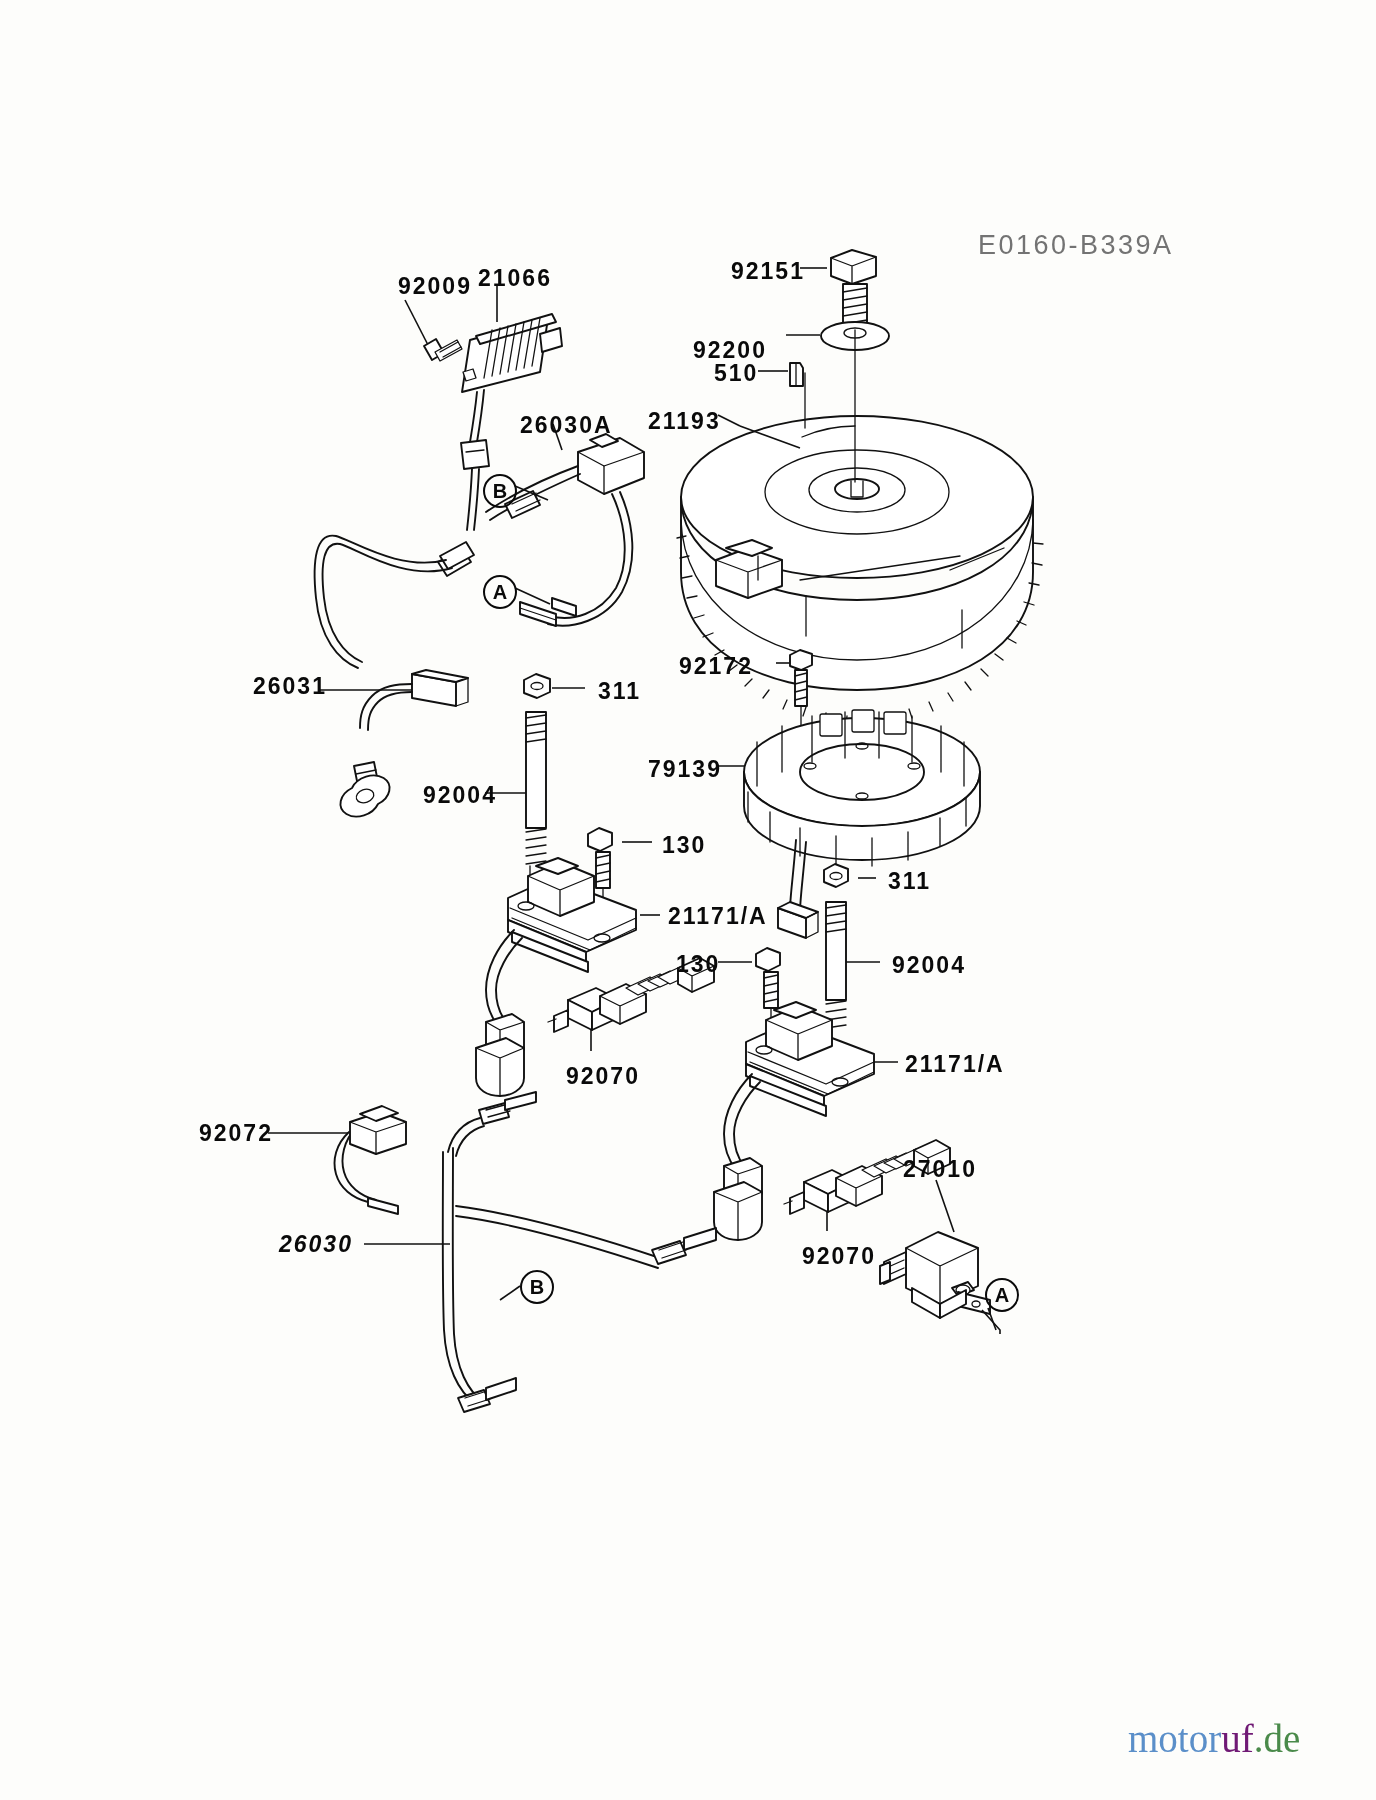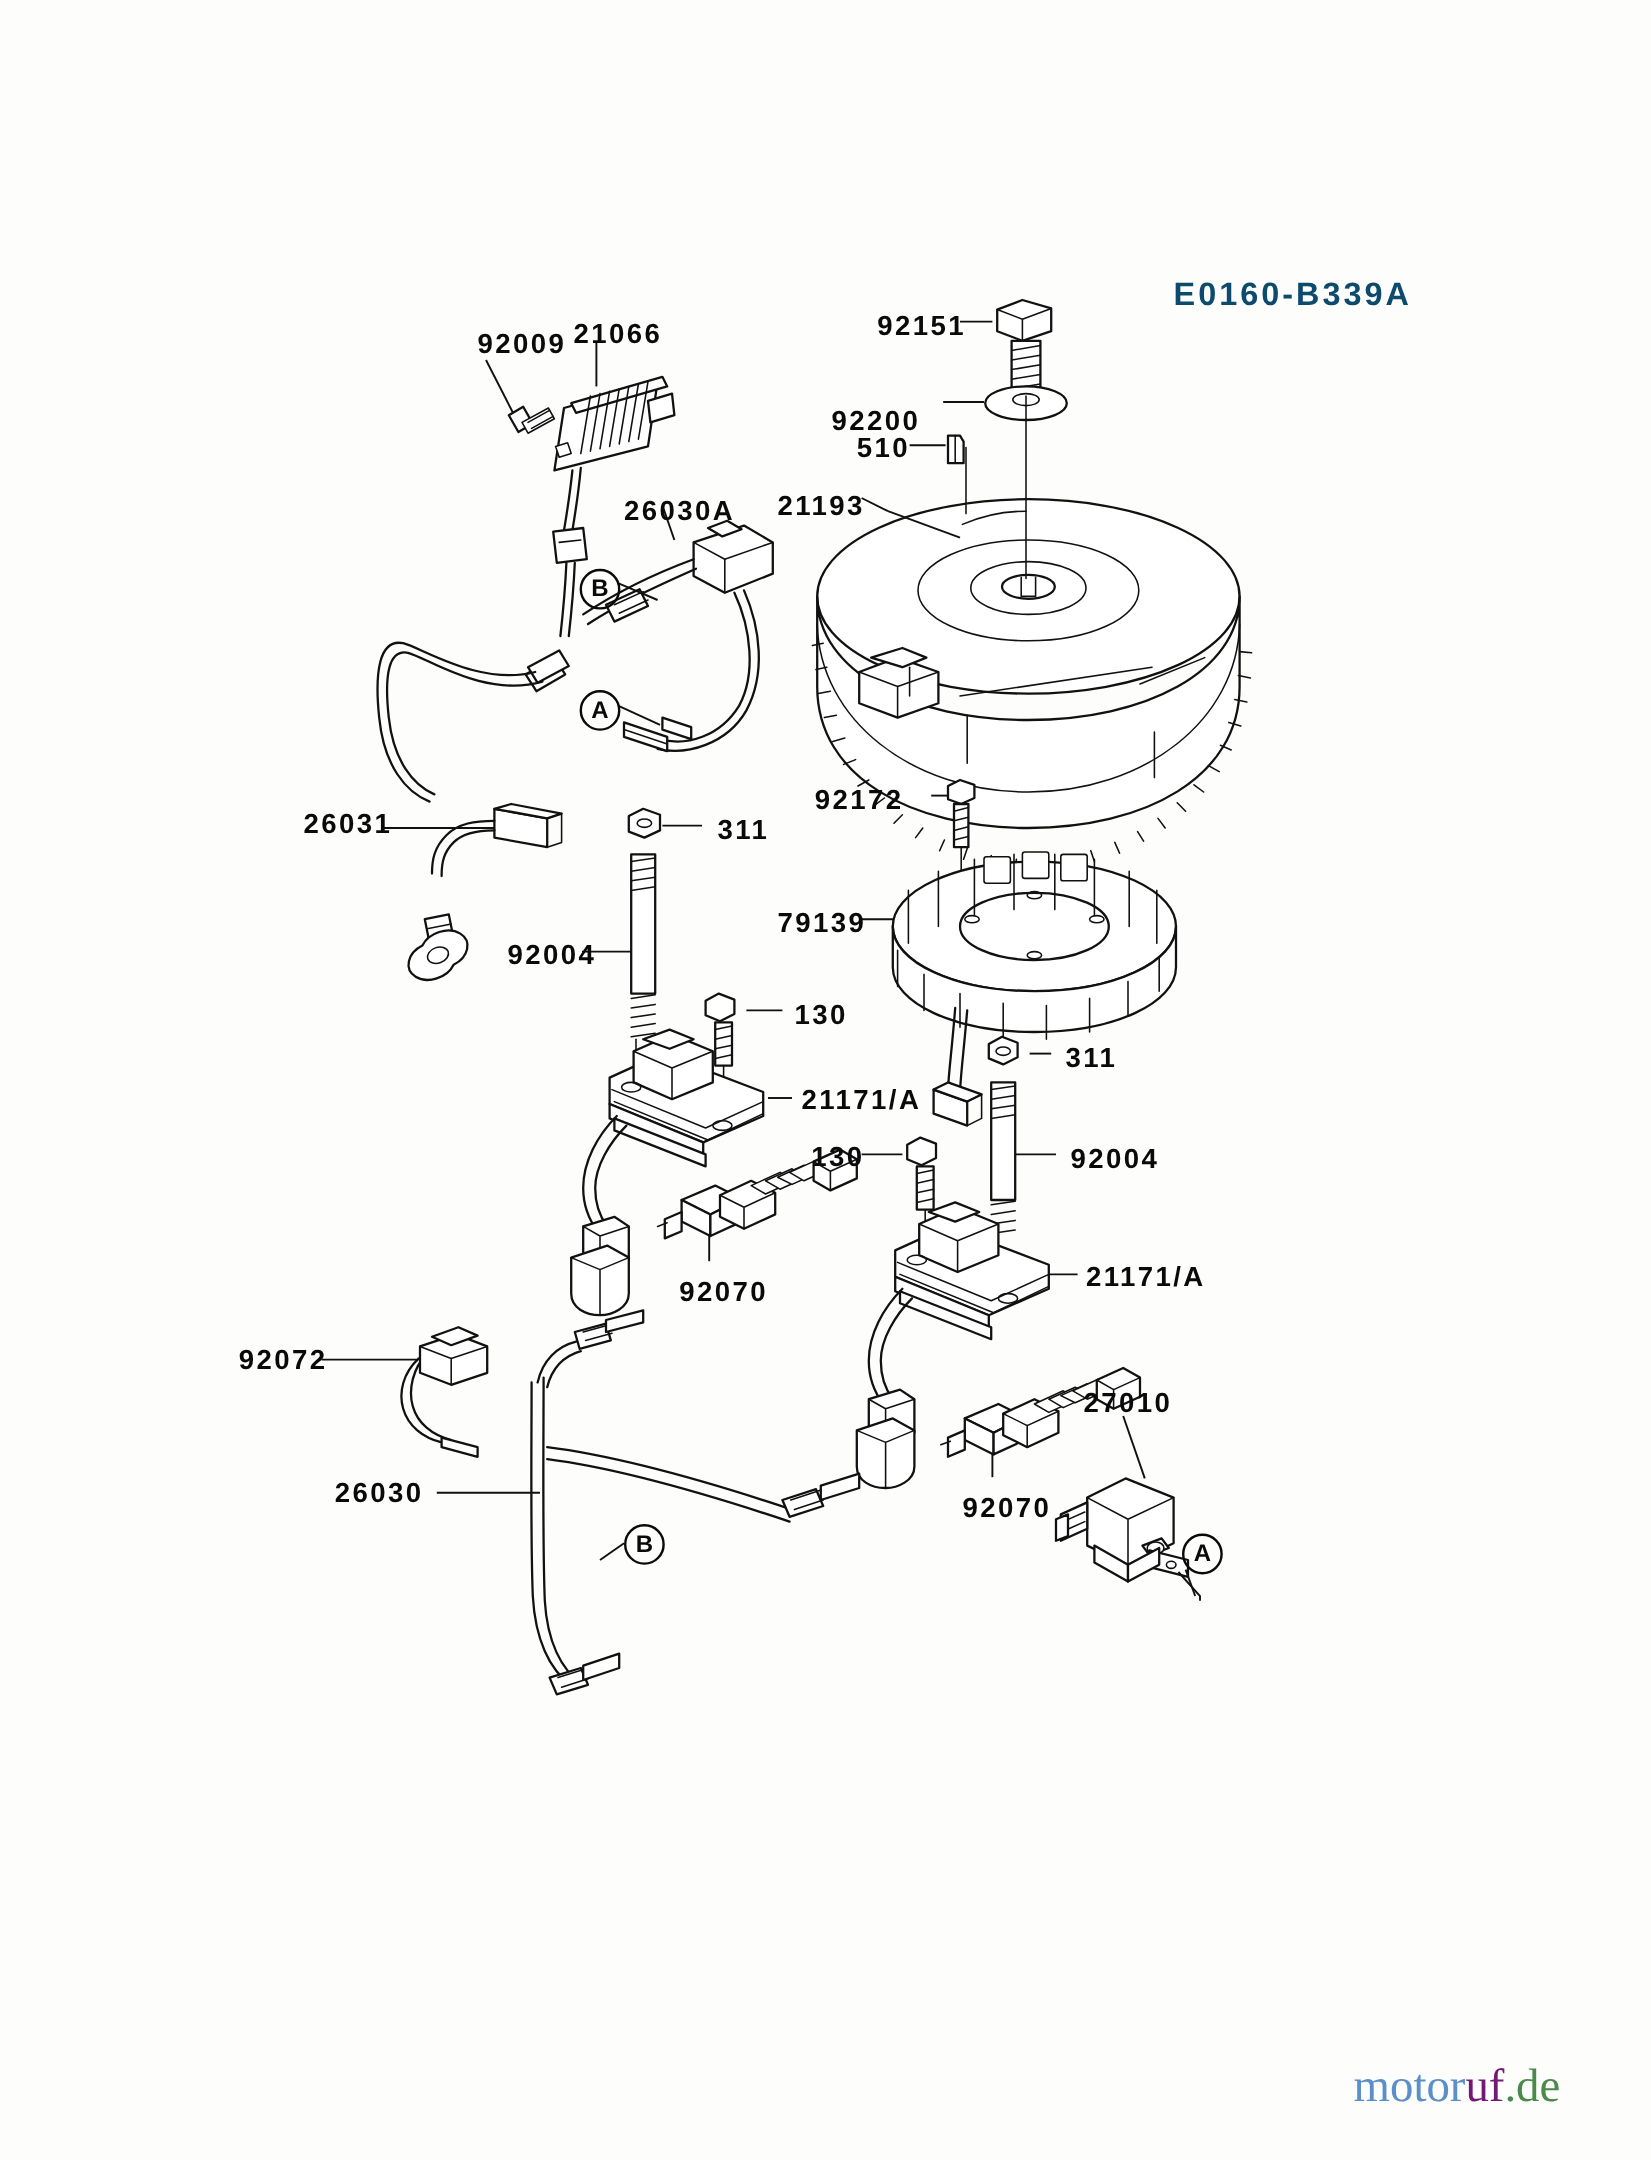--- a/index.html
+++ b/index.html
@@ -28,23 +28,23 @@
     font-size: 23px;
     font-weight: bold;
     letter-spacing: 2.0px;
     color: #0a0a0a;
     white-space: nowrap;
   }
   .title {
     position: absolute;
     font-family: "Liberation Sans", sans-serif;
     font-size: 27px;
-    font-weight: bold;
+    font-weight: normal;
     letter-spacing: 2.5px;
-    color: #0c4a6e;
+    color: #737373;
     white-space: nowrap;
   }
   .callout {
     position: absolute;
     width: 34px;
     height: 34px;
     border: 2px solid #0a0a0a;
     border-radius: 50%;
     box-sizing: border-box;
     font-family: "Liberation Sans", sans-serif;
@@ -538,21 +538,21 @@
   <div class="label" style="left:423px; top:782px;">92004</div>
   <div class="label" style="left:648px; top:756px;">79139</div>
   <div class="label" style="left:662px; top:832px;">130</div>
   <div class="label" style="left:888px; top:868px;">311</div>
   <div class="label" style="left:668px; top:903px;">21171/A</div>
   <div class="label" style="left:892px; top:952px;">92004</div>
   <div class="label" style="left:676px; top:951px;">130</div>
   <div class="label" style="left:566px; top:1063px;">92070</div>
   <div class="label" style="left:905px; top:1051px;">21171/A</div>
   <div class="label" style="left:199px; top:1120px;">92072</div>
-  <div class="label" style="left:279px; top:1231px;">26030</div>
+  <div class="label" style="left:279px; top:1231px;font-style:italic;">26030</div>
   <div class="label" style="left:903px; top:1156px;">27010</div>
   <div class="label" style="left:802px; top:1243px;">92070</div>
 
   <div class="callout" style="left:483px; top:474px;">B</div>
   <div class="callout" style="left:483px; top:575px;">A</div>
   <div class="callout" style="left:520px; top:1270px;">B</div>
   <div class="callout" style="left:985px; top:1278px;">A</div>
 
   <div style="position:absolute; left:1128px; top:1716px; display:flex; align-items:baseline;">
     <span class="watermark wm-motor" style="position:relative; left:0; top:0;">motor</span>

